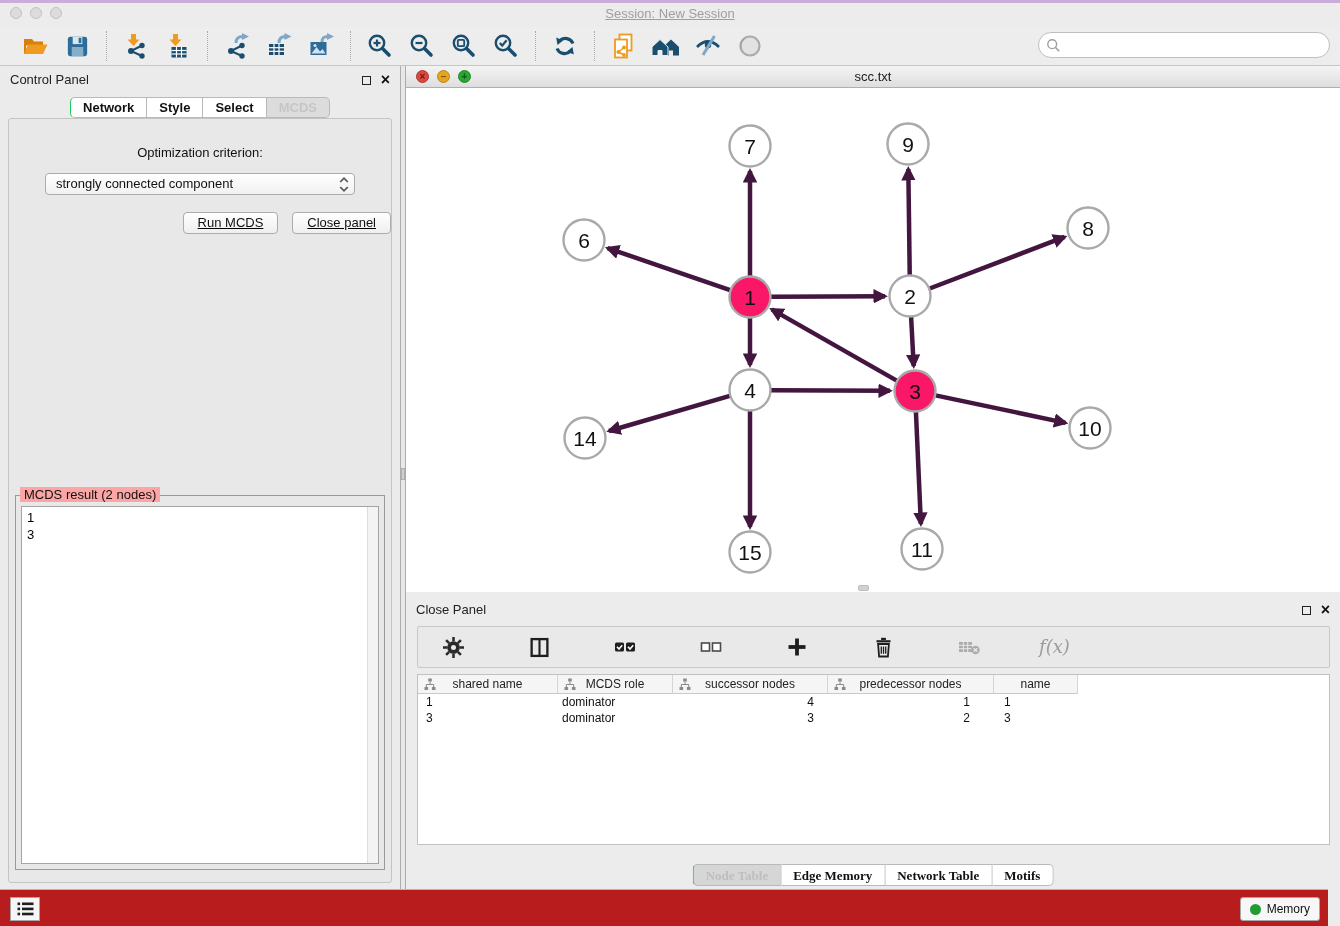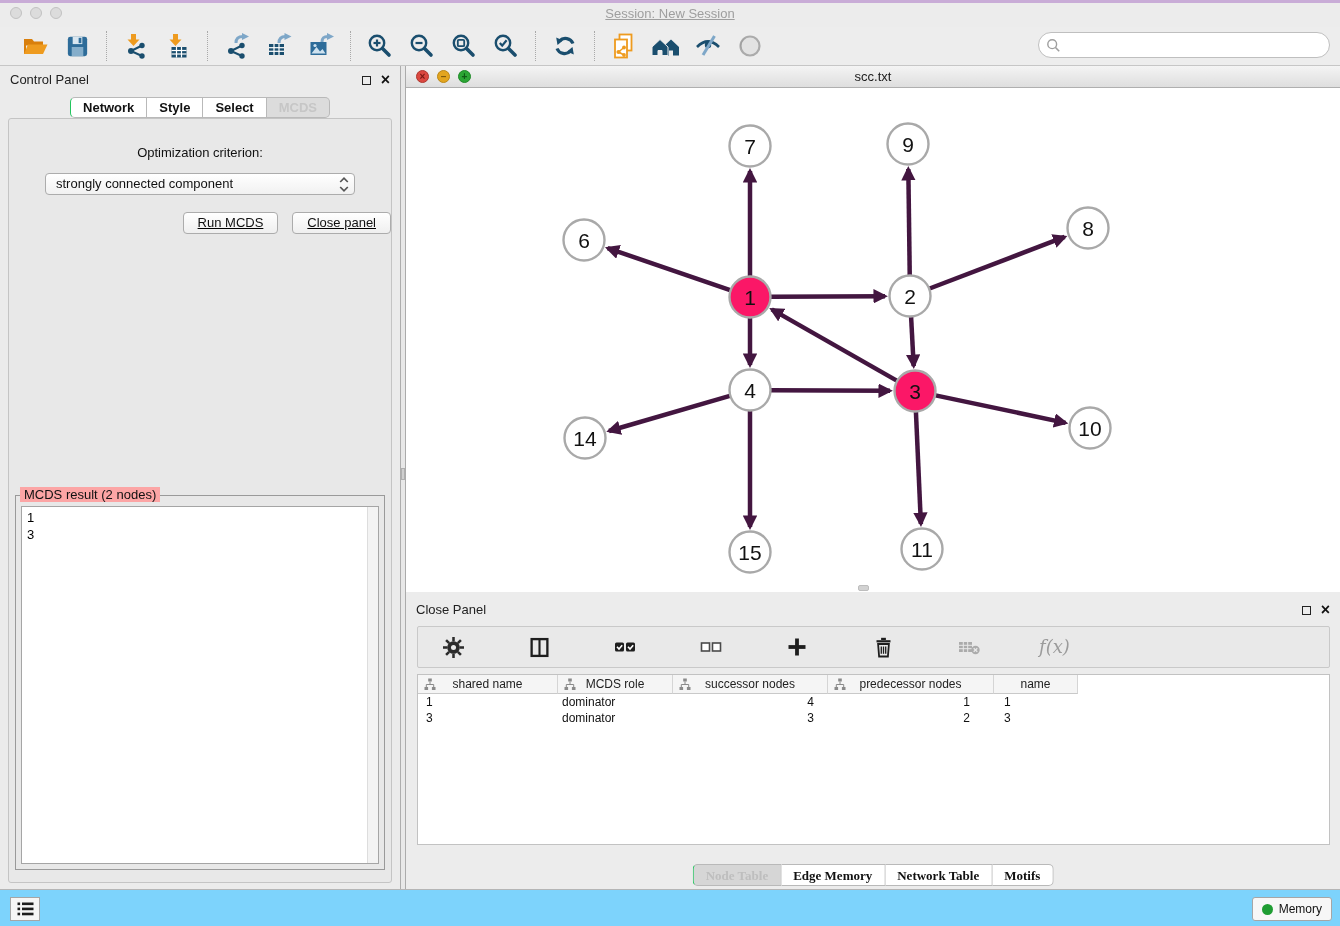--- a/index.html
+++ b/index.html
@@ -83,21 +83,21 @@
   .th { background:#F5F5F5; border-bottom:1px solid #C9C9C9; border-right:1px solid #D5D5D5;
     font-size:12px; color:#222; position:relative; display:flex; align-items:center; justify-content:center; }
   .th .sort { position:absolute; left:6px; top:3px; }
   .tr { display:flex; height:16px; }
   .td { font-size:12px; color:#111; line-height:16px; overflow:hidden; white-space:nowrap; }
   #tp-tabs { position:absolute; bottom:3px; left:50%; transform:translateX(-50%); display:flex;font-family:Liberation Serif, serif; }
   #tp-tabs .ui-tab { height:22px; line-height:21px; }
   #tp-tabs .ui-tab.active { background:#D6D6D6; color:#BEBEBE; }
 
   
-  #status-bar { position:absolute; bottom:0; left:0; right:0; height:37px; background:#7dd3fc; border-top:1px solid #B5B5B5; }
+  #status-bar { position:absolute; bottom:0; left:0; right:12px; height:37px; background:#b91c1c; border-top:1px solid #B5B5B5; }
   #list-btn { position:absolute; left:10px; top:7px; width:30px; height:24px; background:#F6F6F6;
     border:1px solid #A6A6A6; display:flex; align-items:center; justify-content:center; }
   #memory-btn { position:absolute; right:8px; top:7px; height:24px; padding:0 9px; background:#F7F7F7;
     border:1px solid #A6A6A6; border-radius:3px; display:flex; align-items:center; gap:6px; font-size:12px; color:#111; }
   #memory-dot { width:11px; height:11px; border-radius:50%; background:#1F9D33; }
 </style>
 </head>
 <body>
 
 <div id="top-border"></div>

